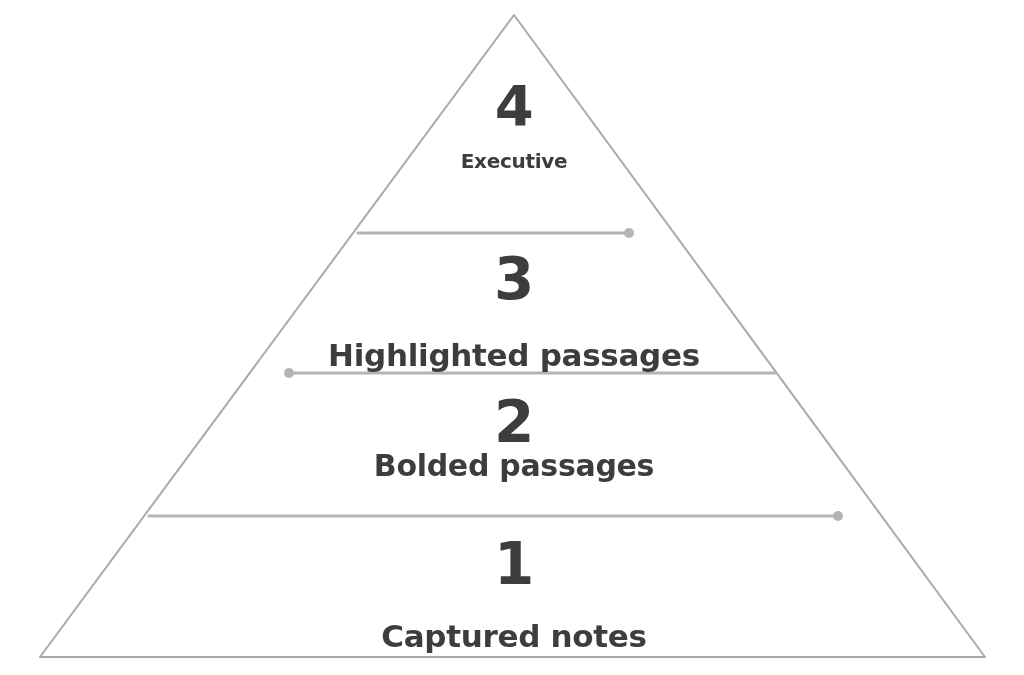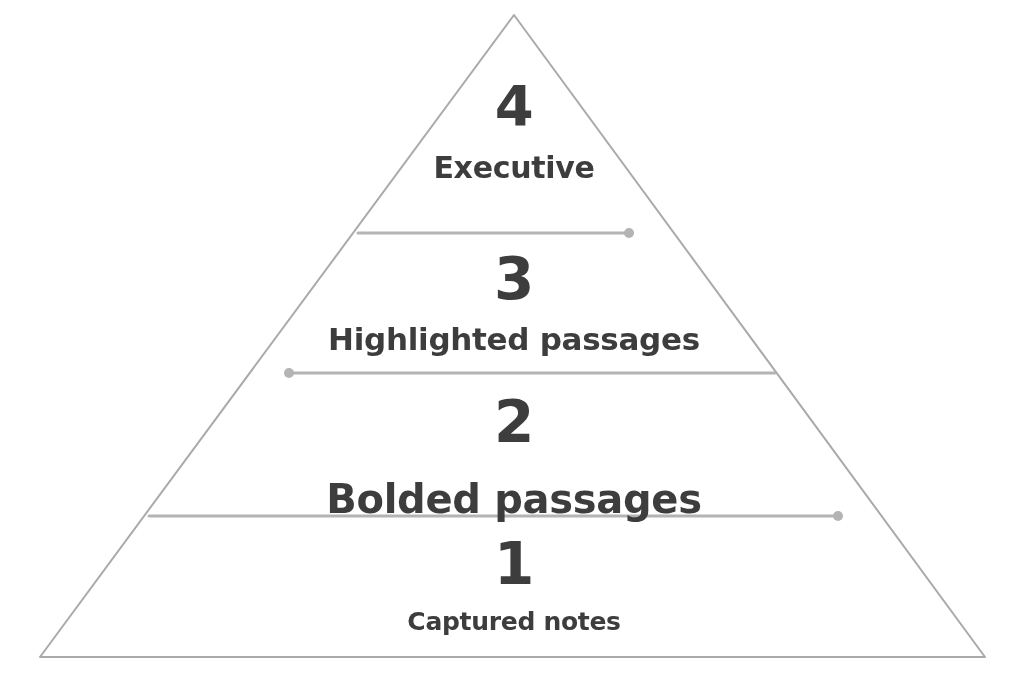--- a/index.html
+++ b/index.html
@@ -38,36 +38,36 @@
     letter-spacing: -0.5px;
   }
   .tier-label {
     font-weight: 700;
     letter-spacing: -0.3px;
   }
 
   
   #tier-4-group { left: 312px; top: 78px; width: 404px; }
   #tier-4-group .tier-number { font-size: 56px; }
-  #tier-4-group .tier-label  { font-size: 30px; margin-top: 16px; line-height: 1.18; }
+  #tier-4-group .tier-label  { font-size: 20px; margin-top: 16px; line-height: 1.18; }
 
   
   #tier-3-group { left: 262px; top: 250px; width: 504px; }
   #tier-3-group .tier-number { font-size: 58px; }
-  #tier-3-group .tier-label  { font-size: 31px; margin-top: 16px; }
+  #tier-3-group .tier-label  { font-size: 31px; margin-top: 32px; }
 
   
   #tier-2-group { left: 212px; top: 393px; width: 604px; }
   #tier-2-group .tier-number { font-size: 58px; }
-  #tier-2-group .tier-label  { font-size: 40px; margin-top: 28px; }
+  #tier-2-group .tier-label  { font-size: 30px; margin-top: 0; }
 
   
   #tier-1-group { left: 162px; top: 535px; width: 704px; }
   #tier-1-group .tier-number { font-size: 58px; }
-  #tier-1-group .tier-label  { font-size: 25px; margin-top: 16px; }
+  #tier-1-group .tier-label  { font-size: 31px; margin-top: 28px; }
 </style>
 </head>
 <body>
 
 <div id="diagram-root">
 
   <svg id="pyramid-svg" viewBox="0 0 1024 675" xmlns="http://www.w3.org/2000/svg">
 
     <polygon points="514,15 985,657 40,657" fill="none" stroke="#aaaaaa" stroke-width="2" stroke-linejoin="round"></polygon>
 

